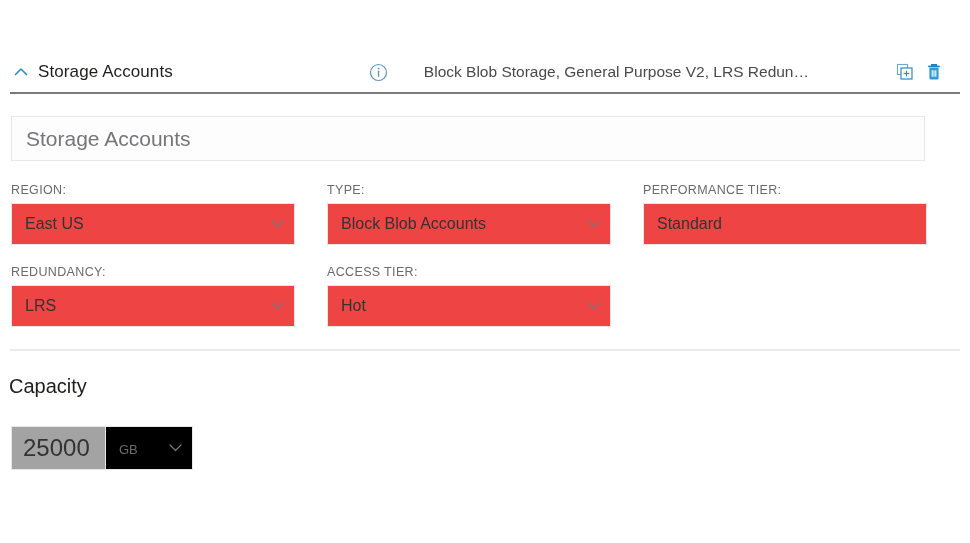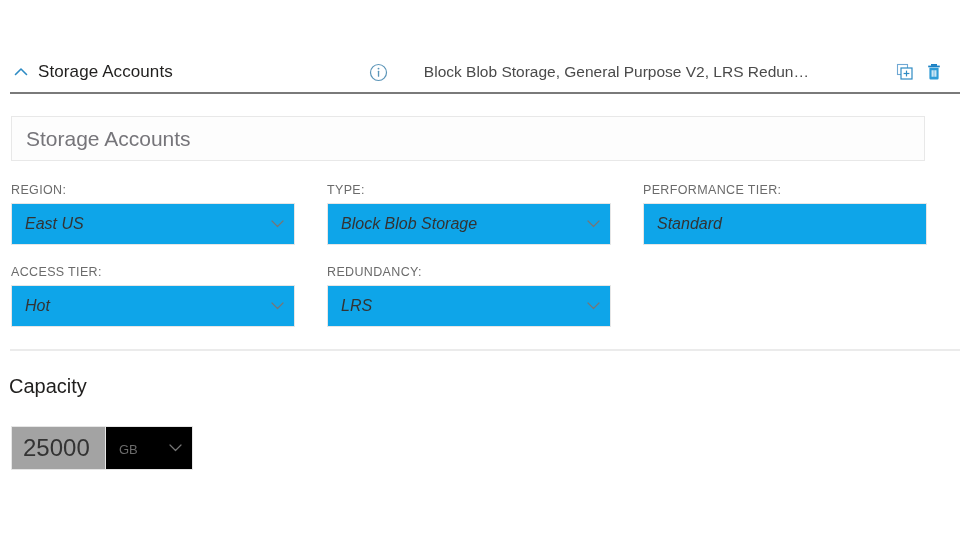--- a/index.html
+++ b/index.html
@@ -154,32 +154,31 @@
   .select-wrap {
     position: relative;
     width: 100%;
     height: 42px;
   }
   .select-box {
     width: 100%;
     height: 42px;
     box-sizing: border-box;
     border: 1px solid #e6e6e6;
-    background: #0ea5e9;
+    background: #ef4444;
     font-family: "Liberation Sans", sans-serif;
     font-size: 16px;
     color: #333333;
     padding: 0 30px 0 13px;
     display: flex;
     align-items: center;
     cursor: pointer;
     user-select: none;
     white-space: nowrap;
     overflow: hidden;
-    font-style: italic;
   }
   .caret {
     position: absolute;
     right: 11px;
     top: 50%;
     transform: translateY(-50%);
     pointer-events: none;
   }
   .caret svg { display: block; }
 
@@ -304,21 +303,21 @@
             <svg width="13" height="9" viewBox="0 0 13 9">
               <polyline points="1,1.5 6.5,7 12,1.5" fill="none" stroke="#767676" stroke-width="1.2" stroke-linecap="round" stroke-linejoin="round"></polyline>
             </svg>
           </span>
         </div>
       </div>
 
       <div class="field">
         <span class="field-label">TYPE:</span>
         <div class="select-wrap">
-          <div class="select-box">Block Blob Storage</div>
+          <div class="select-box">Block Blob Accounts</div>
           <span class="caret">
             <svg width="13" height="9" viewBox="0 0 13 9">
               <polyline points="1,1.5 6.5,7 12,1.5" fill="none" stroke="#767676" stroke-width="1.2" stroke-linecap="round" stroke-linejoin="round"></polyline>
             </svg>
           </span>
         </div>
       </div>
 
       <div class="field">
         <span class="field-label">PERFORMANCE TIER:</span>
@@ -326,35 +325,35 @@
           <div class="select-box">Standard</div>
 
         </div>
       </div>
 
     </div>
 
     <div class="form-row">
 
       <div class="field">
-        <span class="field-label">ACCESS TIER:</span>
-        <div class="select-wrap">
-          <div class="select-box">Hot</div>
+        <span class="field-label">REDUNDANCY:</span>
+        <div class="select-wrap">
+          <div class="select-box">LRS</div>
           <span class="caret">
             <svg width="13" height="9" viewBox="0 0 13 9">
               <polyline points="1,1.5 6.5,7 12,1.5" fill="none" stroke="#767676" stroke-width="1.2" stroke-linecap="round" stroke-linejoin="round"></polyline>
             </svg>
           </span>
         </div>
       </div>
 
       <div class="field">
-        <span class="field-label">REDUNDANCY:</span>
-        <div class="select-wrap">
-          <div class="select-box">LRS</div>
+        <span class="field-label">ACCESS TIER:</span>
+        <div class="select-wrap">
+          <div class="select-box">Hot</div>
           <span class="caret">
             <svg width="13" height="9" viewBox="0 0 13 9">
               <polyline points="1,1.5 6.5,7 12,1.5" fill="none" stroke="#767676" stroke-width="1.2" stroke-linecap="round" stroke-linejoin="round"></polyline>
             </svg>
           </span>
         </div>
       </div>
 
     </div>
   </div>

